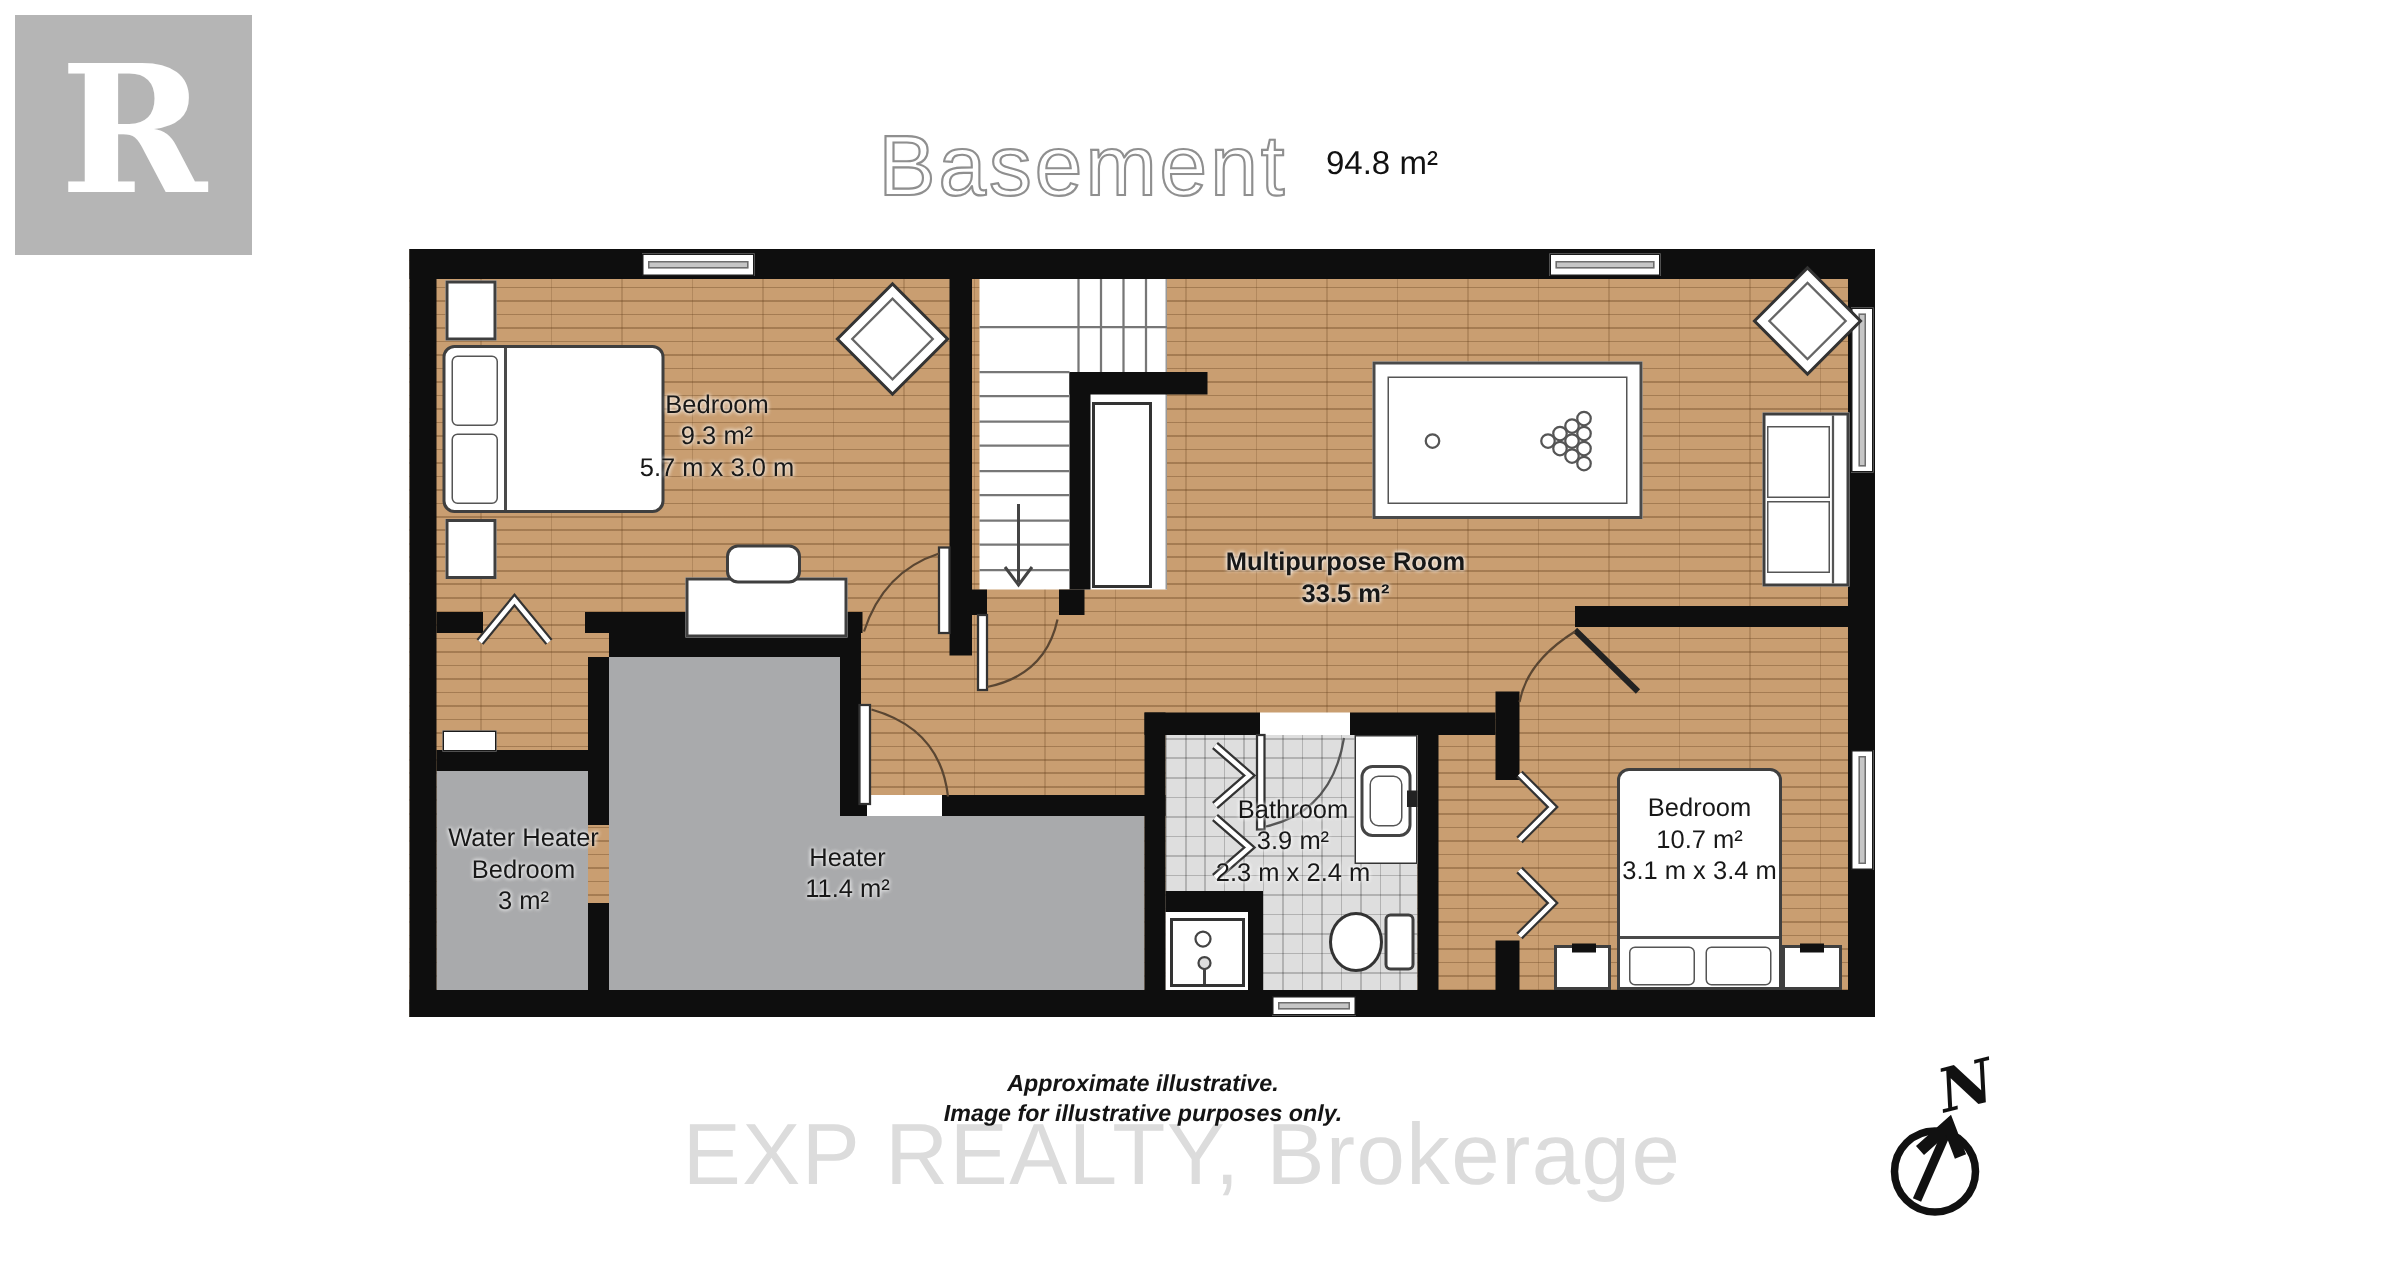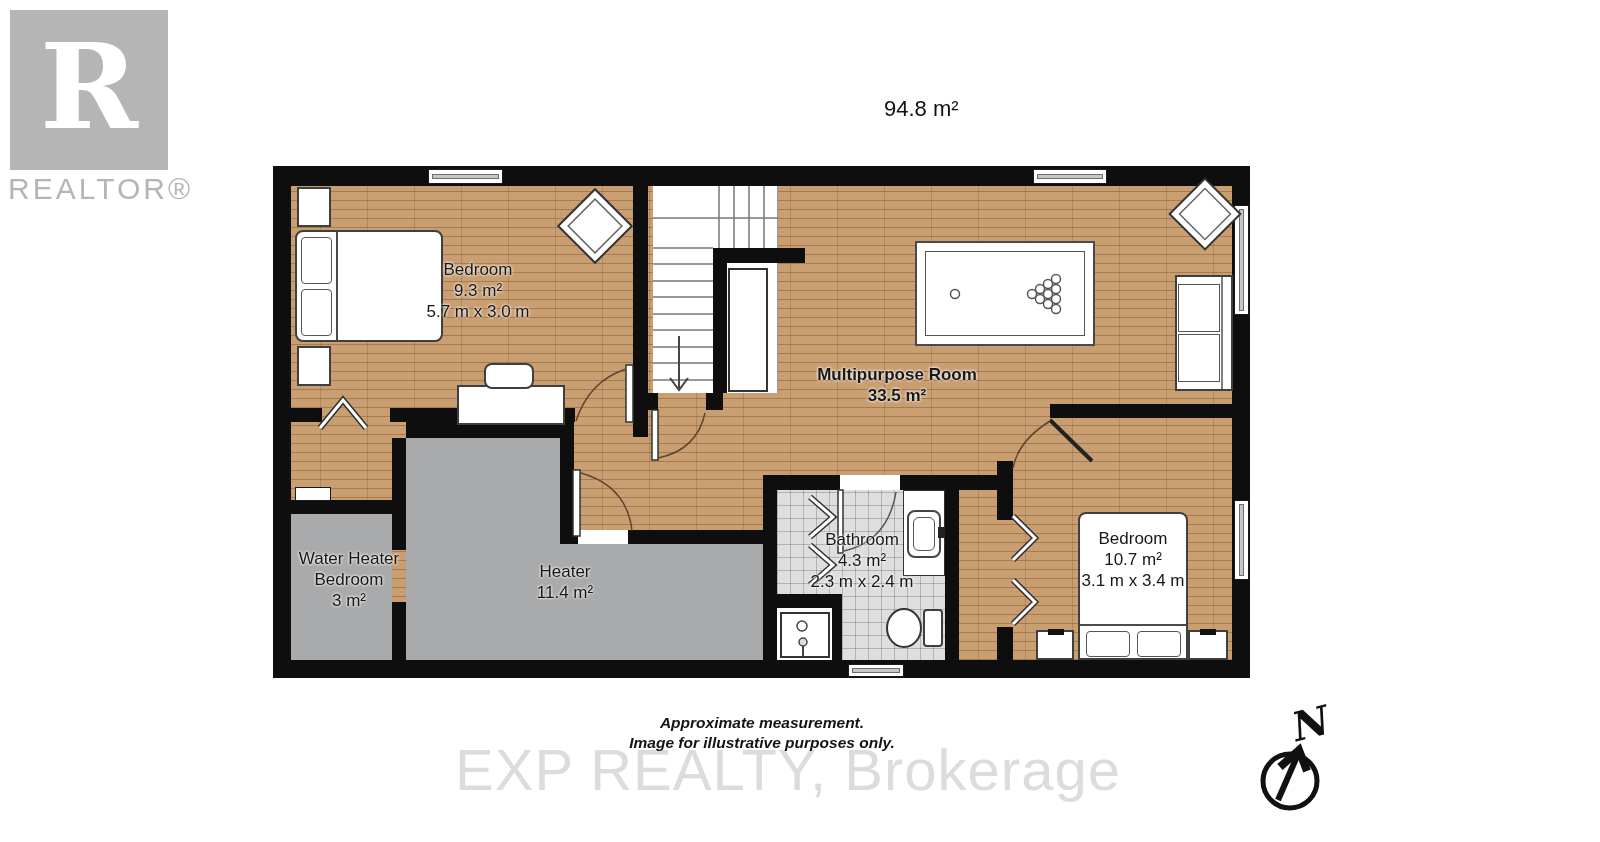--- a/index.html
+++ b/index.html
@@ -45,21 +45,21 @@
   .zfloor{z-index:0;} .zwall{z-index:2;} .zfurn{z-index:3;} .zlabel{z-index:5;}
 </style>
 </head>
 <body>
 
 <div id="canvas">
 
   <div id="logo-box">
     <span id="logo-r">R</span>
   </div>
-  <div id="logo-label">REALTOR®</div>
+  <div id="title">Basement</div>
   <div id="title-area">94.8 m²</div>
 
   <div class="abs wood zfloor" style="left:273px;top:166px;width:977px;height:512px;"></div>
   <div class="abs concrete zfloor" style="left:291px;top:514px;width:101px;height:148px;z-index:1;"></div>
   <div class="abs concrete zfloor" style="left:406px;top:438px;width:154px;height:224px;z-index:1;"></div>
   <div class="abs concrete zfloor" style="left:560px;top:544px;width:203px;height:118px;z-index:1;"></div>
   <div class="abs tile zfloor" style="left:777px;top:490px;width:168px;height:172px;z-index:1;"></div>
   <div class="abs whitefloor zfloor" style="left:777px;top:608px;width:55px;height:54px;z-index:1;"></div>
   <div class="abs whitefloor zfloor" style="left:653px;top:186px;width:125px;height:207px;z-index:1;border-right:1px solid #999;box-sizing:border-box;"></div>
 
@@ -261,31 +261,31 @@
     <div>Water Heater</div>
     <div>Bedroom</div>
     <div>3 m²</div>
   </div>
   <div class="room-label zlabel" style="left:565px;top:561px;">
     <div>Heater</div>
     <div>11.4 m²</div>
   </div>
   <div class="room-label zlabel" style="left:862px;top:529px;">
     <div>Bathroom</div>
-    <div>4.3 m²</div>
+    <div>3.9 m²</div>
     <div>2.3 m x 2.4 m</div>
   </div>
   <div class="room-label zlabel" style="left:1133px;top:528px;">
     <div>Bedroom</div>
     <div>10.7 m²</div>
     <div>3.1 m x 3.4 m</div>
   </div>
 
   <div id="watermark">EXP REALTY, Brokerage</div>
-  <div id="note1" style="top:714px;">Approximate measurement.</div>
+  <div id="note1" style="top:714px;">Approximate illustrative.</div>
   <div id="note2" style="top:734px;">Image for illustrative purposes only.</div>
 
   <div class="abs" style="left:1238px;top:698px;width:110px;height:130px;z-index:6;">
     <svg width="110" height="130" viewBox="0 0 110 130">
       <text x="55" y="44" font-family="DejaVu Serif, Liberation Serif, serif" font-style="italic" font-weight="bold" font-size="40" fill="#111" transform="rotate(-14 55 30)">N</text>
       <circle cx="52" cy="83" r="27" fill="none" stroke="#111" stroke-width="5"></circle>
       <g>
         <line x1="40" y1="102" x2="61" y2="54" stroke="#111" stroke-width="6"></line>
         <polyline points="42,69 61,52 69,73" fill="none" stroke="#111" stroke-width="8"></polyline>
       </g>

